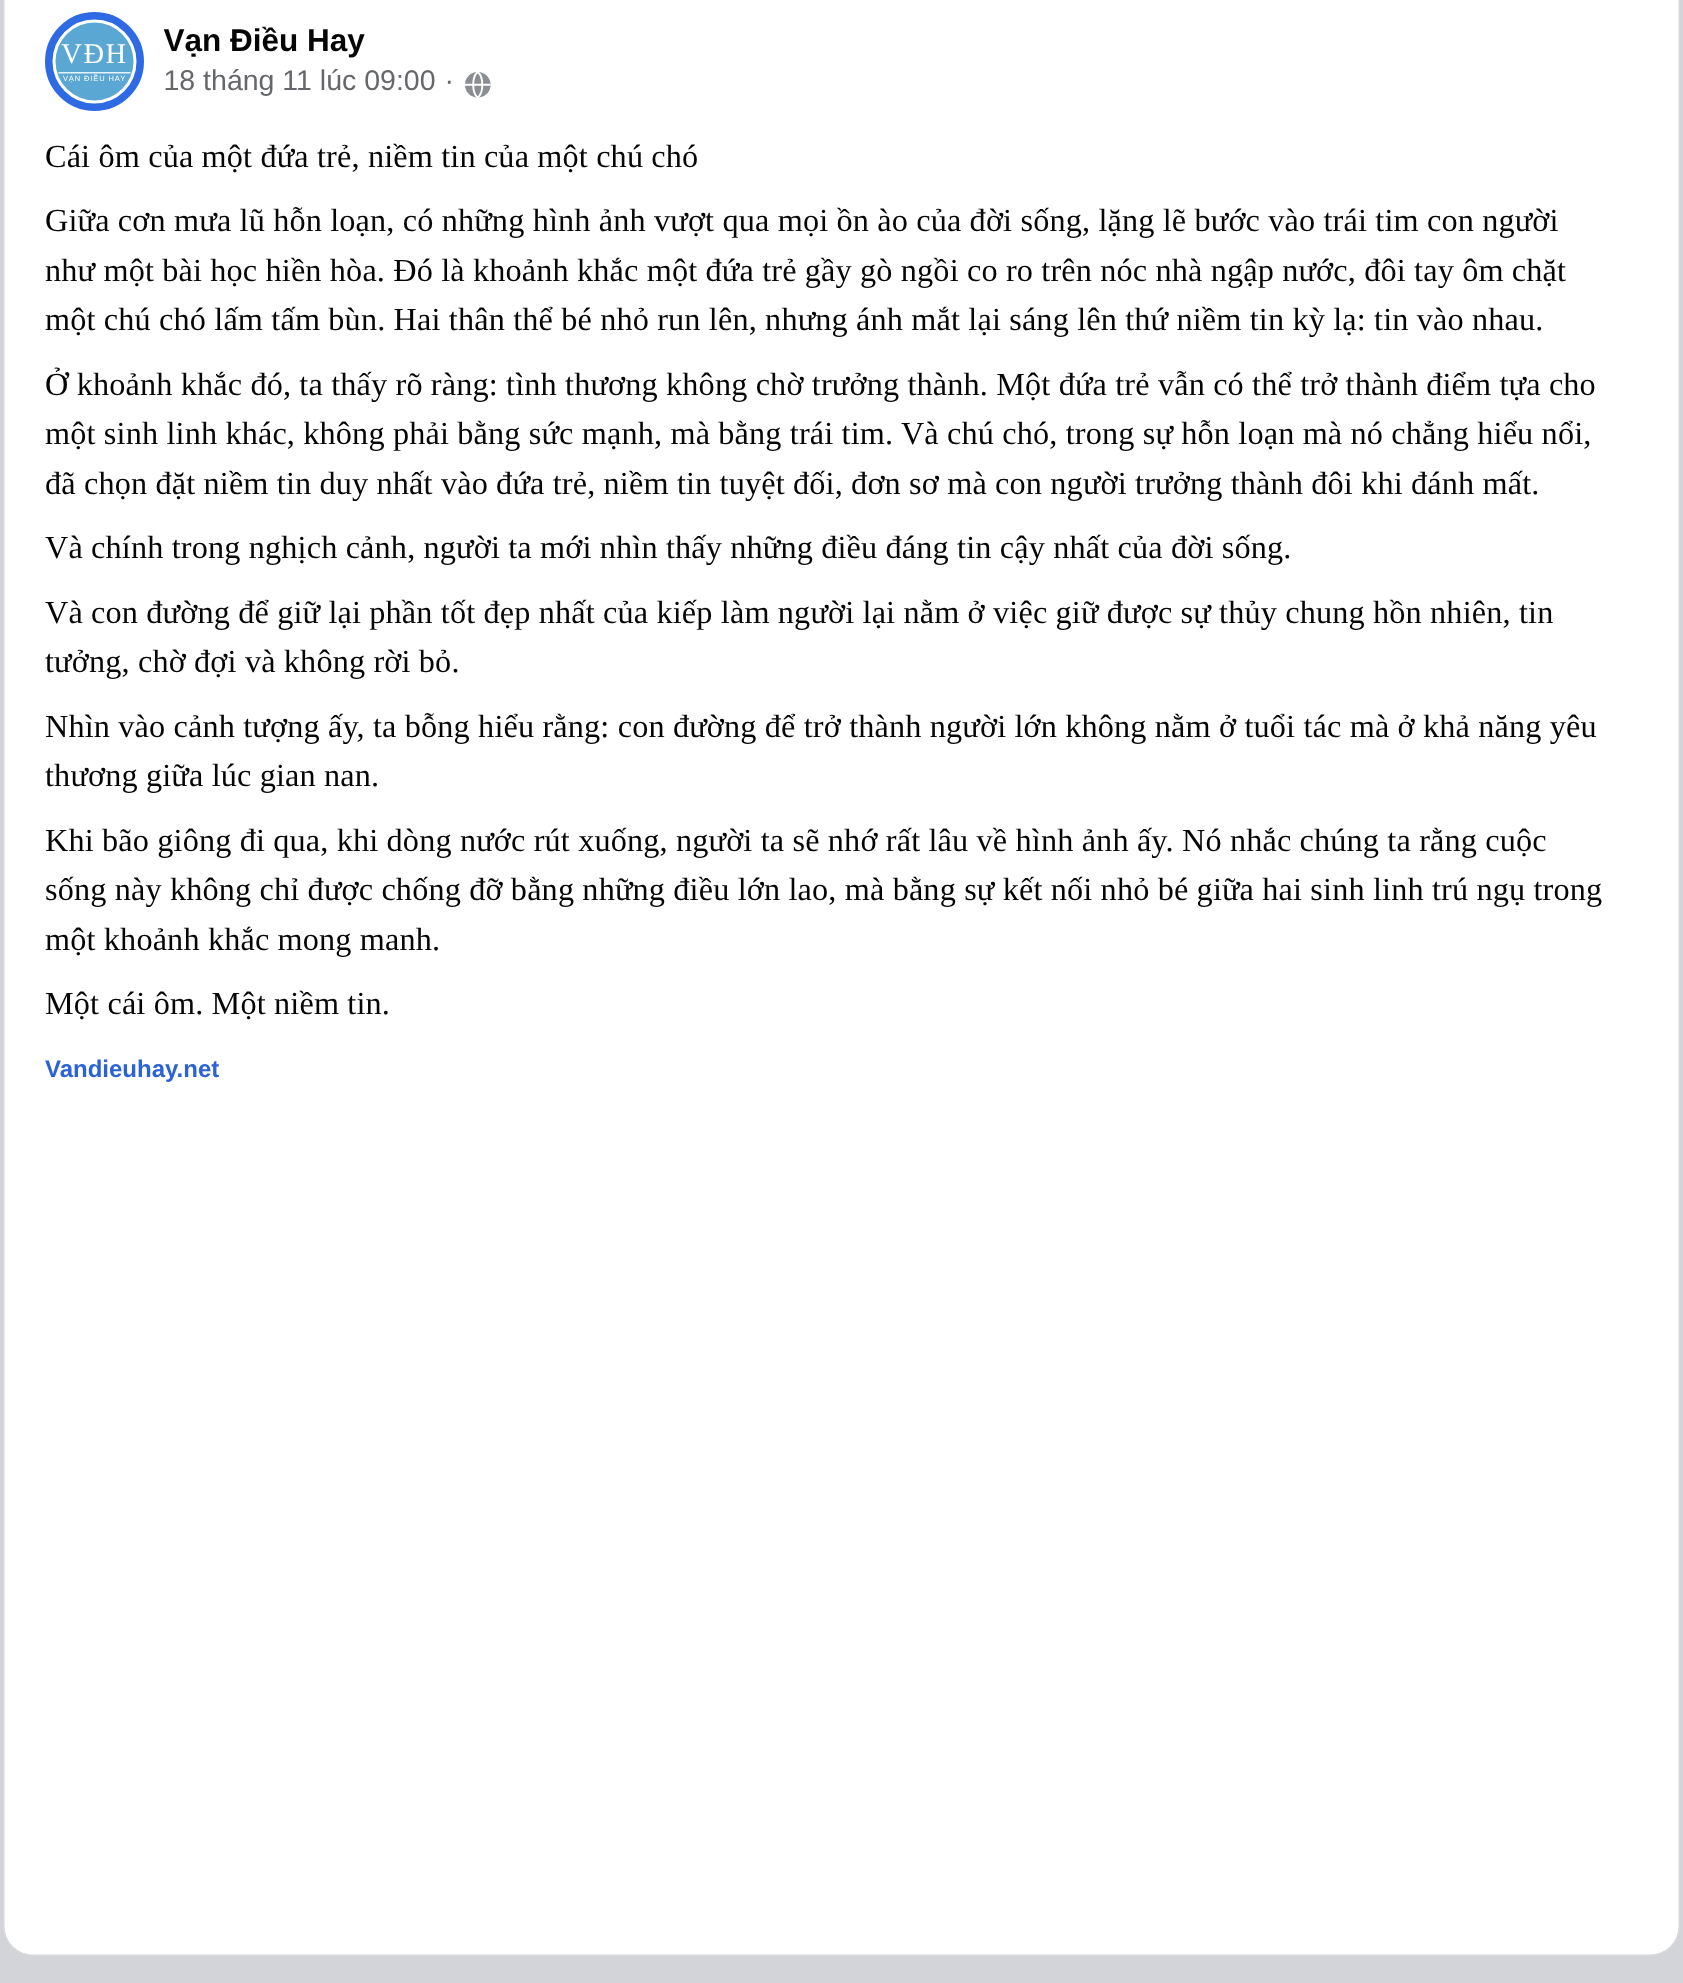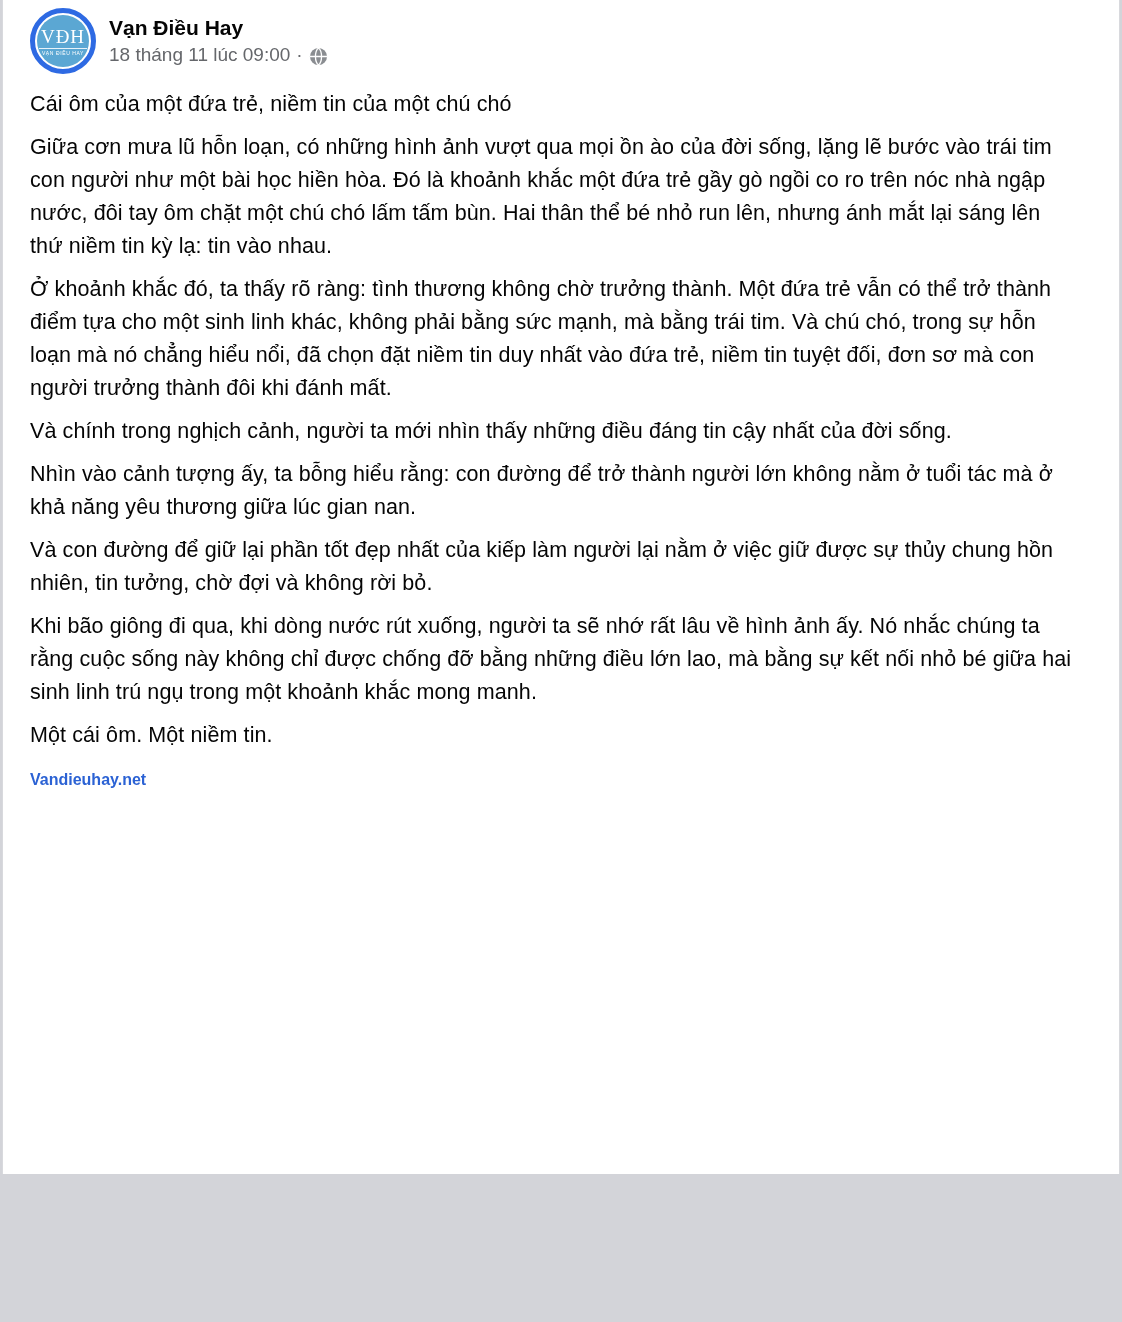--- a/index.html
+++ b/index.html
@@ -5,21 +5,21 @@
 <style>
   html, body {
     margin: 0;
     padding: 0;
     background: #d3d4d9;
     font-family: "Liberation Sans", "DejaVu Sans", sans-serif;
     -webkit-font-smoothing: antialiased;
   }
   .viewport {
     width: 1122px;
-    height: 1174px;
+    height: 1322px;
     overflow: hidden;
     background: #d3d4d9;
     position: relative;
   }
   .post-card {
     box-sizing: border-box;
     margin: 0 2px;
     width: 1118px;
     height: 1304px;
     background: #ffffff;
@@ -85,21 +85,21 @@
     align-items: center;
     gap: 6px;
     font-size: 19px;
     color: #65676b;
     line-height: 24px;
   }
   .post-meta .timestamp { cursor: pointer; }
   .meta-dot { color: #65676b; }
   .globe-icon { display: inline-flex; margin-top: 2px; }
   
-  .post-body { margin-top: 4px; }
+  .post-body { margin-top: 4px; font-family: Liberation Serif, serif; }
   .post-paragraph {
     margin: 10px 0;
     font-size: 21.5px;
     line-height: 33px;
     color: #050505;
     letter-spacing: 0.1px;
   }
   .post-link {
     display: inline-block;
     margin-top: 4px;
@@ -138,22 +138,22 @@
         </span>
       </div>
     </header>
 
     <section class="post-body">
 
     <p class="post-paragraph">Cái ôm của một đứa trẻ, niềm tin của một chú chó</p>
         <p class="post-paragraph">Giữa cơn mưa lũ hỗn loạn, có những hình ảnh vượt qua mọi ồn ào của đời sống, lặng lẽ bước vào trái tim con người như một bài học hiền hòa. Đó là khoảnh khắc một đứa trẻ gầy gò ngồi co ro trên nóc nhà ngập nước, đôi tay ôm chặt một chú chó lấm tấm bùn. Hai thân thể bé nhỏ run lên, nhưng ánh mắt lại sáng lên thứ niềm tin kỳ lạ: tin vào nhau.</p>
         <p class="post-paragraph">Ở khoảnh khắc đó, ta thấy rõ ràng: tình thương không chờ trưởng thành. Một đứa trẻ vẫn có thể trở thành điểm tựa cho một sinh linh khác, không phải bằng sức mạnh, mà bằng trái tim. Và chú chó, trong sự hỗn loạn mà nó chẳng hiểu nổi, đã chọn đặt niềm tin duy nhất vào đứa trẻ, niềm tin tuyệt đối, đơn sơ mà con người trưởng thành đôi khi đánh mất.</p>
         <p class="post-paragraph">Và chính trong nghịch cảnh, người ta mới nhìn thấy những điều đáng tin cậy nhất của đời sống.</p>
+        <p class="post-paragraph">Và con đường để giữ lại phần tốt đẹp nhất của kiếp làm người lại nằm ở việc giữ được sự thủy chung hồn nhiên, tin tưởng, chờ đợi và không rời bỏ.</p>
         <p class="post-paragraph">Nhìn vào cảnh tượng ấy, ta bỗng hiểu rằng: con đường để trở thành người lớn không nằm ở tuổi tác mà ở khả năng yêu thương giữa lúc gian nan.</p>
-        <p class="post-paragraph">Và con đường để giữ lại phần tốt đẹp nhất của kiếp làm người lại nằm ở việc giữ được sự thủy chung hồn nhiên, tin tưởng, chờ đợi và không rời bỏ.</p>
         <p class="post-paragraph">Khi bão giông đi qua, khi dòng nước rút xuống, người ta sẽ nhớ rất lâu về hình ảnh ấy. Nó nhắc chúng ta rằng cuộc sống này không chỉ được chống đỡ bằng những điều lớn lao, mà bằng sự kết nối nhỏ bé giữa hai sinh linh trú ngụ trong một khoảnh khắc mong manh.</p>
         <p class="post-paragraph">Một cái ôm. Một niềm tin.</p>
       </section>
 
     <a class="post-link" style="color: rgb(43, 98, 212);">Vandieuhay.net</a>
 
   </article>
 </div>
 
 </body></html>

